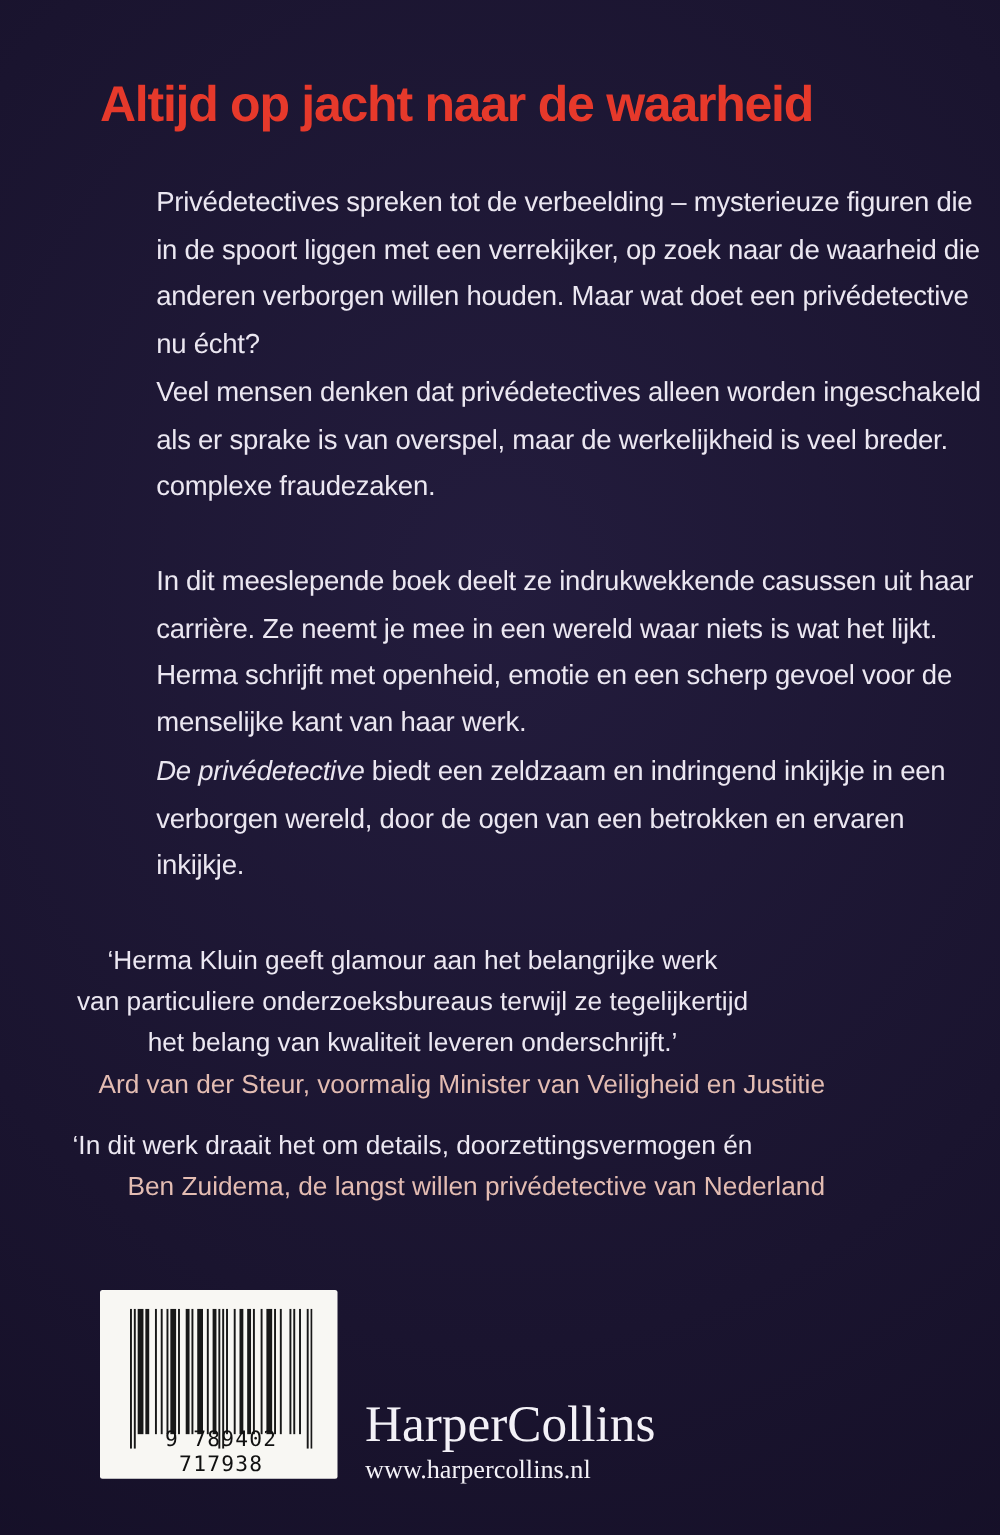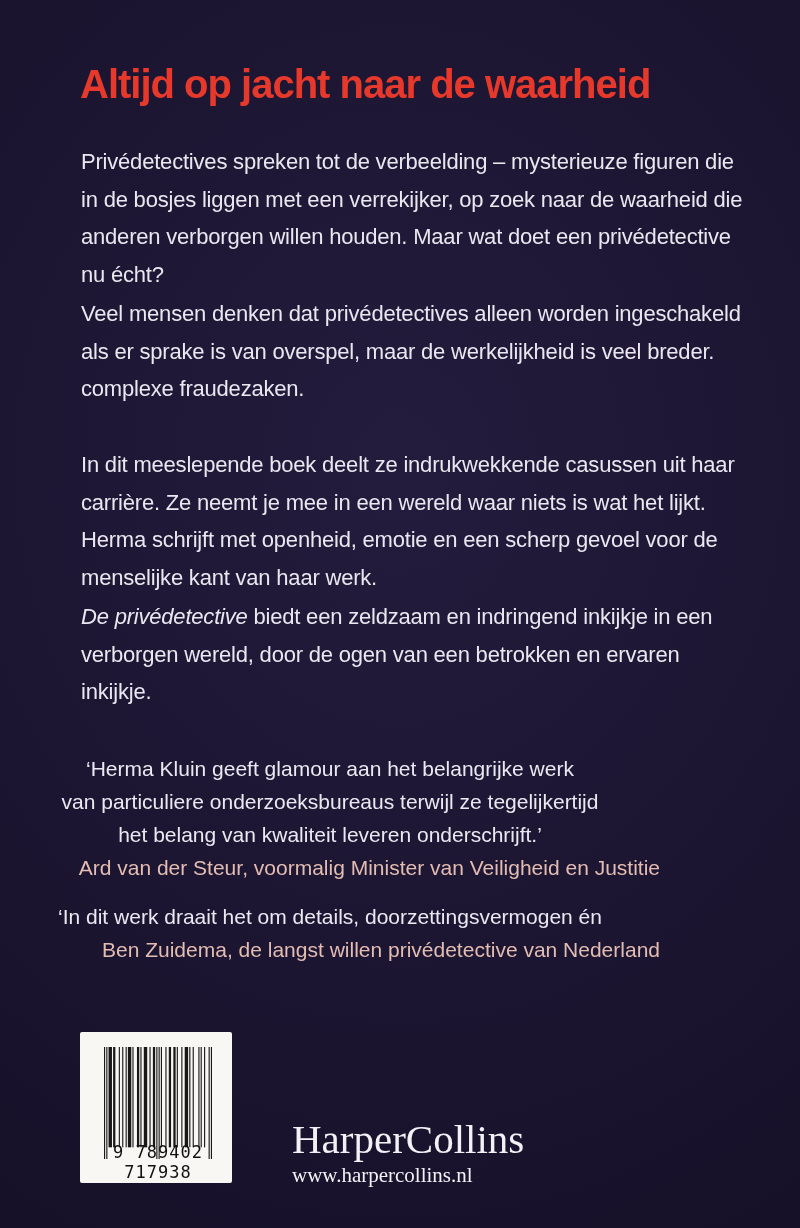--- a/index.html
+++ b/index.html
@@ -16,40 +16,40 @@
     position:absolute;left:80px;top:62px;margin:0;
     font-size:40px;font-weight:bold;letter-spacing:-1px;
     color:#e6392b;
   }
   .para{
     position:absolute;left:81px;width:660px;
     font-size:22px;line-height:37.5px;
     color:#ebe7f1;letter-spacing:-0.2px;
     white-space:nowrap;
   }
-  .para .line{display:block;}
+  .para .line{display:block;margin-left:44px;}
   .p1{top:143px;}
   .p2{top:295px;}
   .p3{top:446px;}
   .p4{top:598px;}
   .p4 em{font-style:italic;}
   .quote{
     position:absolute;left:0;width:660px;text-align:center;
     font-size:21px;line-height:33px;color:#ece8f2;
     white-space:nowrap;
   }
   .q1{top:752px;}
   .q2{top:900px;}
   .quote .line{display:block;}
   .attribution{
     color:#e3bcb2;
     text-align:right;
   }
   .barcode-box{
-    position:absolute;left:80px;top:1032px;width:152px;height:151px;
+    position:absolute;left:80px;top:1032px;width:190px;height:151px;
     background:#f8f7f3;border-radius:2px;
     box-sizing:border-box;
     padding:15px 20px 0 24px;
   }
   .barcode-box svg{display:block;width:100%;height:112px;fill:#181818;}
   .isbn{
     font-family:"DejaVu Sans Mono", monospace;
     font-size:17px;color:#111;
     text-align:center;letter-spacing:1px;
     margin-top:-17px;
@@ -64,21 +64,21 @@
 </style>
 </head>
 <body>
 
 <div class="cover">
 
   <h1 class="title">Altijd op jacht naar de waarheid</h1>
 
   <div class="para p1">
       <div class="line">Privédetectives spreken tot de verbeelding – mysterieuze figuren die</div>
-      <div class="line">in de bosjes liggen met een verrekijker, op zoek naar de waarheid die</div>
+      <div class="line">in de spoort liggen met een verrekijker, op zoek naar de waarheid die</div>
       <div class="line">anderen verborgen willen houden. Maar wat doet een privédetective</div>
       <div class="line">nu écht?</div>
     </div>
   <div class="para p2">
       <div class="line">Veel mensen denken dat privédetectives alleen worden ingeschakeld</div>
       <div class="line">als er sprake is van overspel, maar de werkelijkheid is veel breder.</div>
       <div class="line">complexe fraudezaken.</div>
     </div>
   <div class="para p3">
       <div class="line">In dit meeslepende boek deelt ze indrukwekkende casussen uit haar</div>

